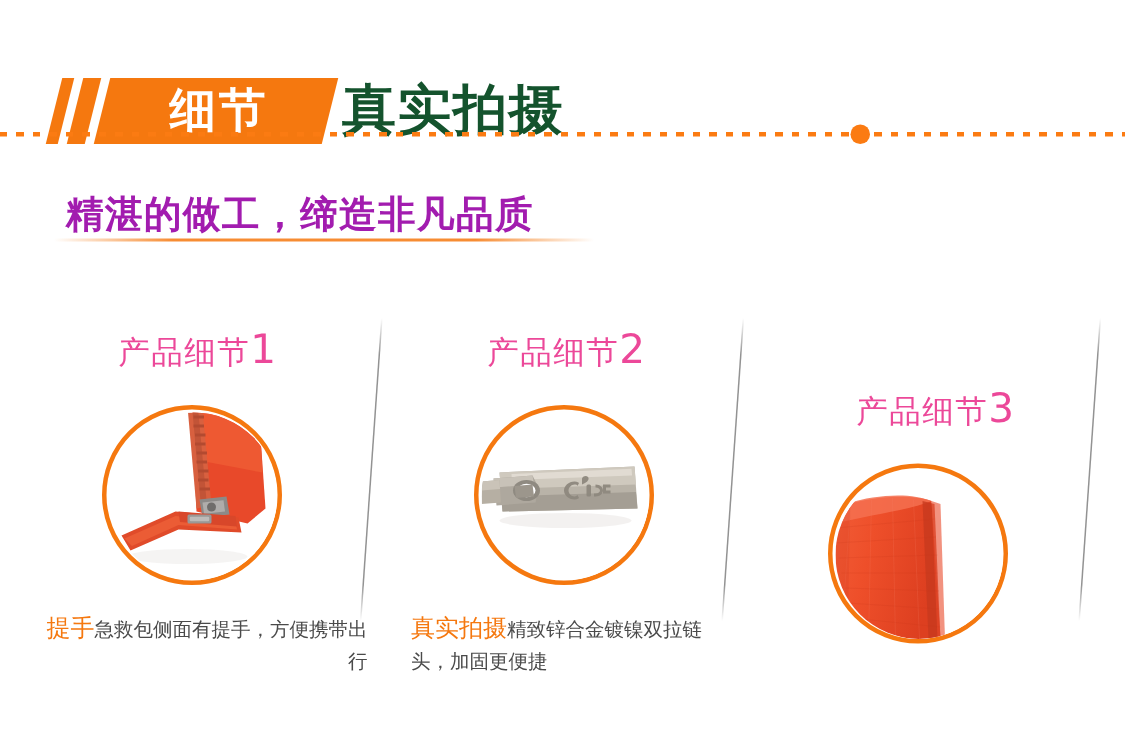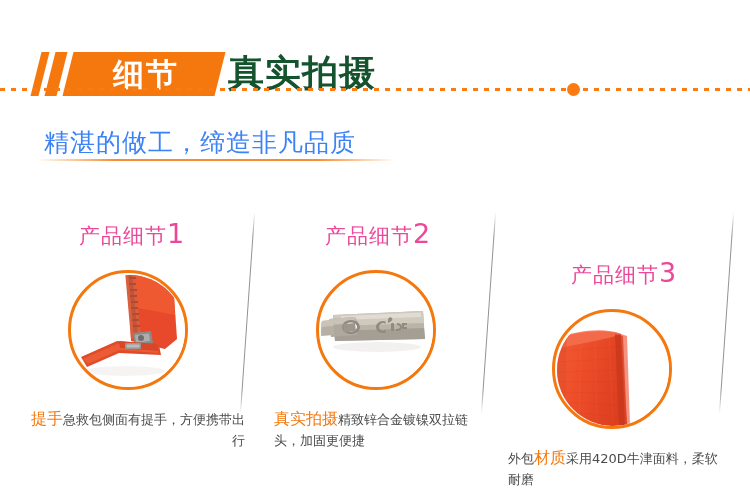--- a/index.html
+++ b/index.html
@@ -94,22 +94,22 @@
     border-radius: 50%;
     background: #FB7B12;
   }
 
   
   .subtitle {
     position: absolute;
     left: 44px;
     top: 126px;
     font-size: 25px;
-    font-weight: normal;
-    color: #3b82f6;
+    font-weight: bold;
+    color: #a21caf;
     letter-spacing: 1px;
     font-family: "DejaVu Sans", "Liberation Sans", sans-serif;
     white-space: nowrap;
   }
   .subtitle-underline {
     position: absolute;
     left: 36px;
     top: 159px;
     width: 360px;
     height: 2px;
@@ -365,22 +365,19 @@
             <line x1="24" y1="19" x2="22" y2="114"></line>
             <line x1="38" y1="18" x2="40" y2="113"></line>
             <line x1="52" y1="19" x2="56" y2="112"></line>
           </g>
 
           <path d="M-6 28 C0 22 6 20 10 19 L8 112 L2 114 C-6 90 -10 52 -6 28 Z" fill="#D94223" opacity="0.28"></path>
         </svg>
       </div>
     </div>
 
-    <div class="caption">
-      <span class="pre">外包</span><span class="hl">材质</span><span>采用420D牛津面料，柔软耐磨</span>
-    </div>
   </div>
 
   <div class="divider d1"></div>
   <div class="divider d2"></div>
   <div class="divider d3"></div>
 
 </div>
 
 </body></html>

